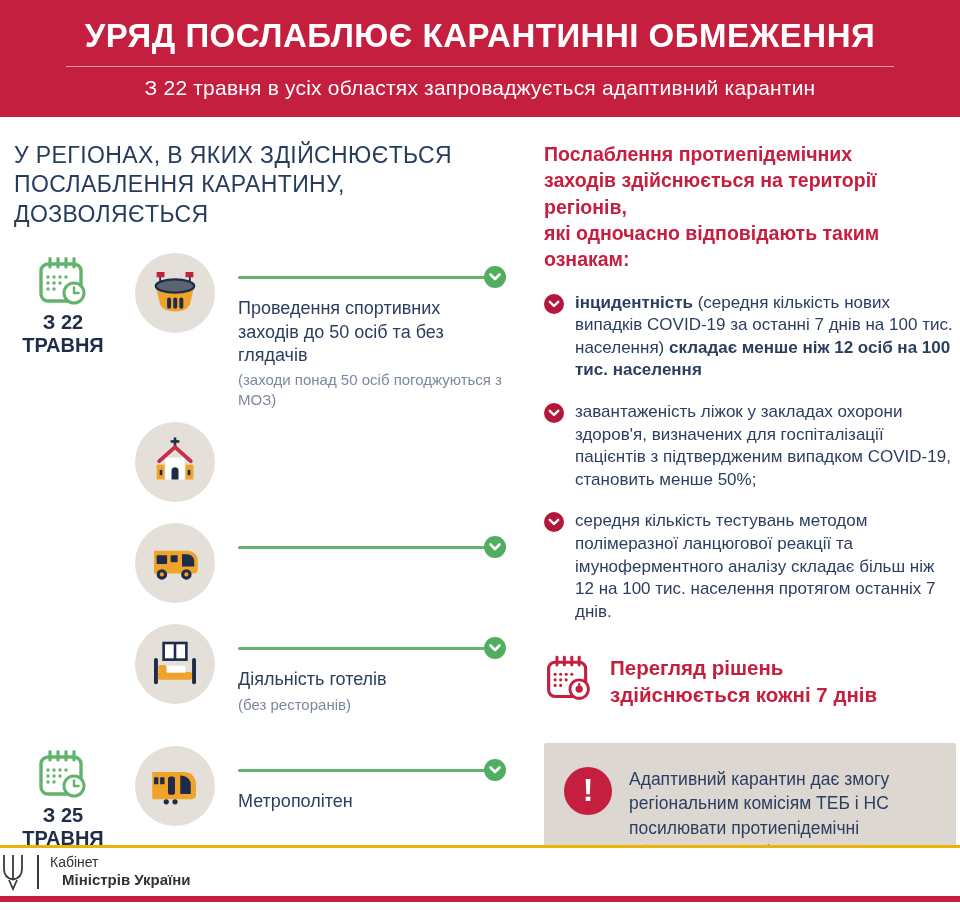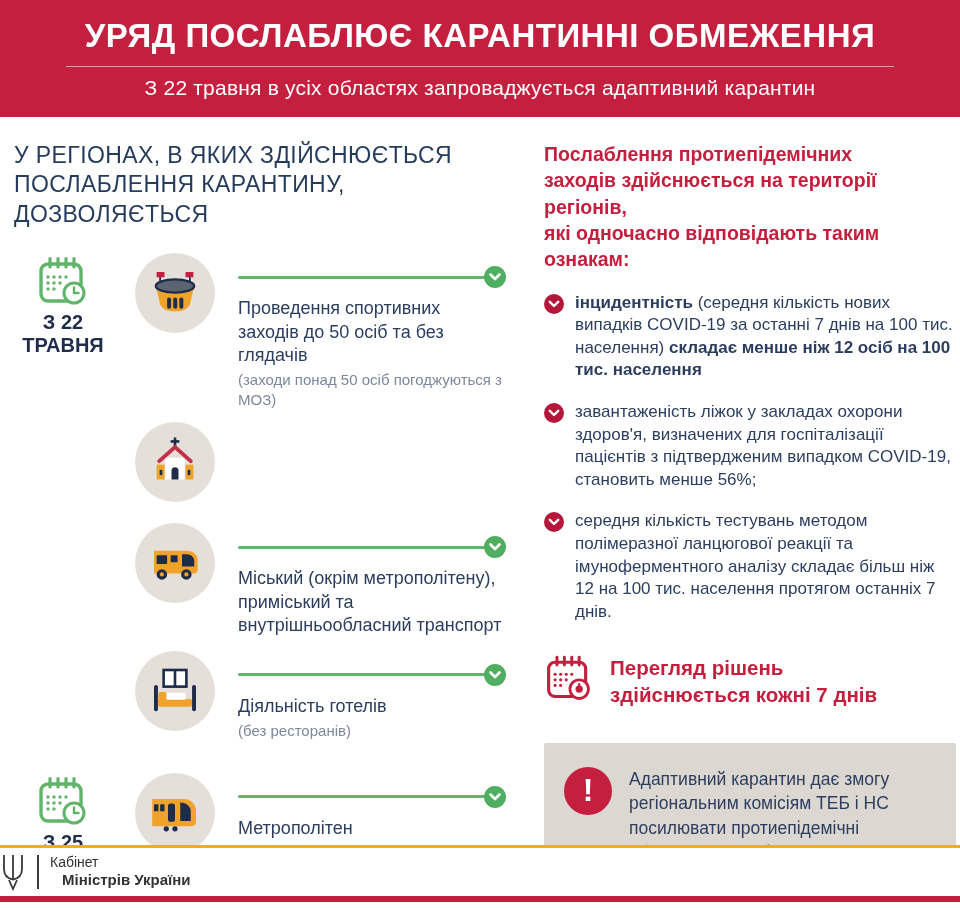--- a/index.html
+++ b/index.html
@@ -166,21 +166,20 @@
           </div>
         </div>
         <div class="content-col">
           <div class="check-line">
             <div class="line"></div>
             <svg width="22" height="22" viewBox="0 0 22 22">
               <circle cx="11" cy="11" r="11" fill="#4fae60"></circle>
               <polyline points="6.5,8.5 11,13 15.5,8.5" fill="none" stroke="#fff" stroke-width="2.6" stroke-linecap="round" stroke-linejoin="round"></polyline>
             </svg>
           </div>
-          <div class="item-title">Міський (окрім метрополітену), приміський та внутрішньообласний транспорт</div>
         </div>
       </div>
 
       <div class="row">
         <div class="date-col"></div>
         <div class="icon-col">
           <div class="icon-circle">
             <svg width="56" height="56" viewBox="0 0 64 64">
               <rect x="19" y="8" width="26" height="19" fill="#fff" stroke="#1e2c4a" stroke-width="3"></rect>
               <line x1="32" y1="8" x2="32" y2="27" stroke="#1e2c4a" stroke-width="3"></line>
@@ -303,21 +302,21 @@
         <div class="bullet-text">
           <span class="b">інцидентність </span><span>(середня кількість нових випадків COVID-19 за останні 7 днів на 100 тис. населення) </span><span class="b">складає менше ніж 12 осіб на 100 тис. населення</span>
         </div>
       </div>
 
       <div class="bullet">
         <svg class="bullet-icon" width="20" height="20" viewBox="0 0 20 20">
           <circle cx="10" cy="10" r="10" fill="#b5173a"></circle>
           <polyline points="5.8,7.8 10,12 14.2,7.8" fill="none" stroke="#fff" stroke-width="2.4" stroke-linecap="round" stroke-linejoin="round"></polyline>
         </svg>
-        <div class="bullet-text">завантаженість ліжок у закладах охорони здоров'я, визначених для госпіталізації пацієнтів з підтвердженим випадком COVID-19, становить менше 56%;</div>
+        <div class="bullet-text">завантаженість ліжок у закладах охорони здоров'я, визначених для госпіталізації пацієнтів з підтвердженим випадком COVID-19, становить менше 50%;</div>
       </div>
 
       <div class="bullet">
         <svg class="bullet-icon" width="20" height="20" viewBox="0 0 20 20">
           <circle cx="10" cy="10" r="10" fill="#b5173a"></circle>
           <polyline points="5.8,7.8 10,12 14.2,7.8" fill="none" stroke="#fff" stroke-width="2.4" stroke-linecap="round" stroke-linejoin="round"></polyline>
         </svg>
         <div class="bullet-text">середня кількість тестувань методом полімеразної ланцюгової реакції та імуноферментного аналізу складає більш ніж 12 на 100 тис. населення протягом останніх 7 днів.</div>
       </div>
 

